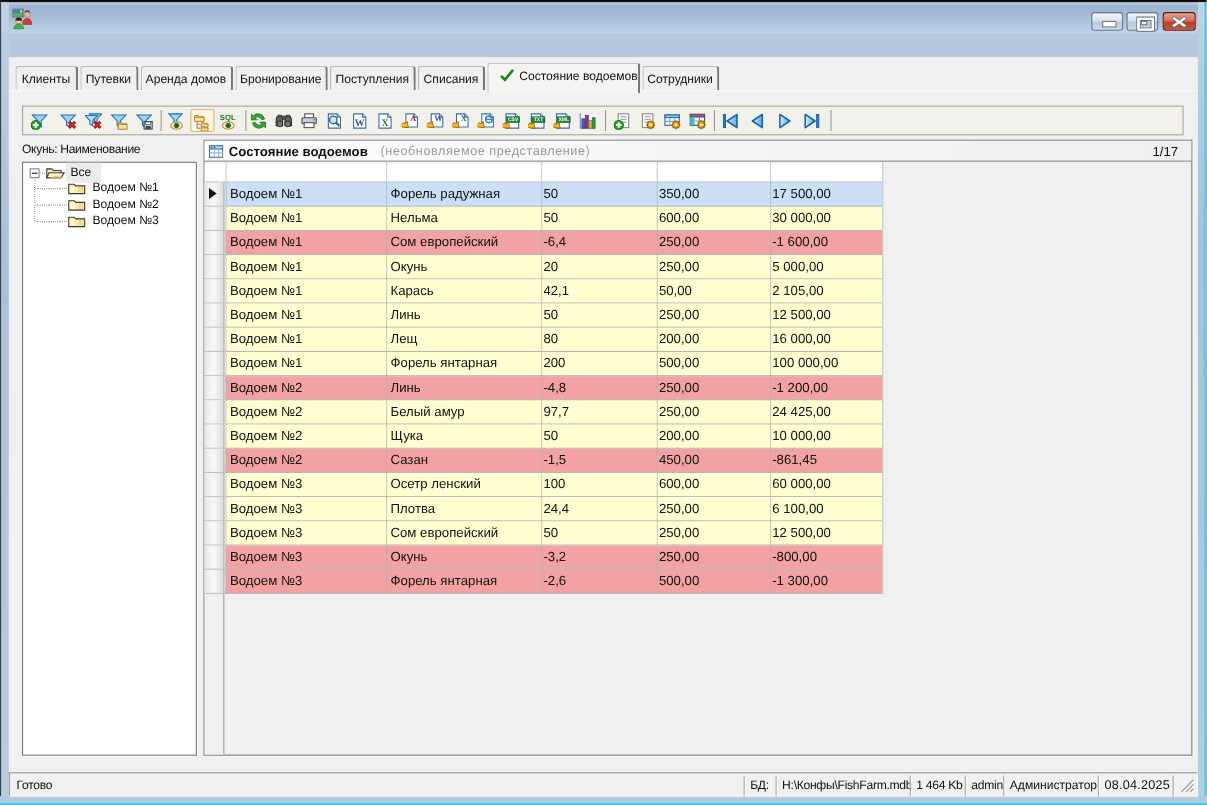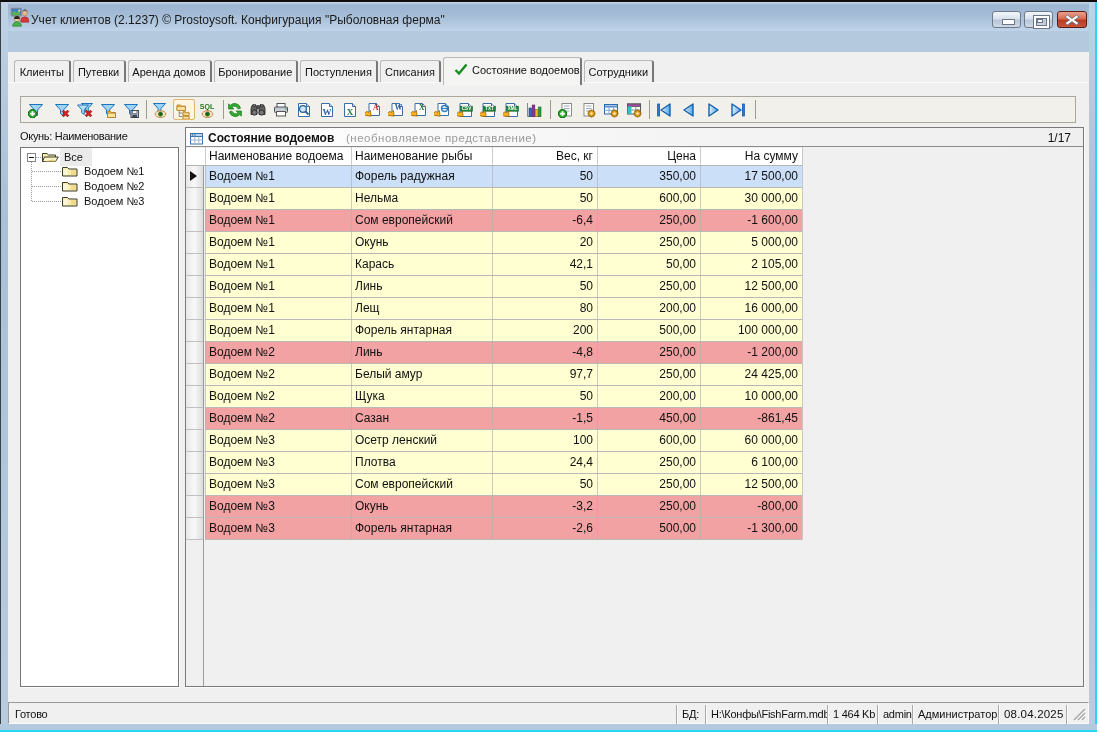--- a/index.html
+++ b/index.html
@@ -58,21 +58,21 @@
 
 .ghead { position:absolute; left:0; top:20px; width:616px; height:18px; background:#fff; border-bottom:1px solid #b4b4b4; }
 .hc { position:absolute; top:1px; font-size:12px; color:#111; white-space:nowrap; overflow:hidden; }
 .hc.r { text-align:right; }
 
 .selstrip { position:absolute; left:0px; top:38px; width:18px; height:520px; background:#f0f0f0; border-right:1px solid #9a9a9a; }
 .selcell { position:absolute; left:0; width:17px; height:22px; background:linear-gradient(90deg,#e8e8e8,#f8f8f8 50%,#dcdcdc); border-bottom:1px solid #c0c0c0; }
 .arr { position:absolute; left:4px; top:5px; width:0; height:0; border-left:7px solid #111; border-top:5.5px solid transparent; border-bottom:5.5px solid transparent; }
 .row { position:absolute; left:19px; width:597px; height:22px; border-bottom:1px solid #b8b8b8; }
 .dc { position:absolute; top:3px; font-size:12px; color:#111; white-space:nowrap; overflow:hidden; }
-.dc.r { text-align:right; }
+.dc.r { }
 .gridwrap { position:absolute; left:0; top:38px; width:616px; height:374px; }
 .vline { position:absolute; top:-19px; width:1px; height:393px; background:#b0b0b0; opacity:0.65; }
 
 .status { position:absolute; left:0px; top:650px; width:1081px; height:22px; background:#f0f0f0; border:1px solid #fafafa; border-top-color:#9a9a9a; border-left-color:#9a9a9a; }
 .stext { position:absolute; top:5px; font-size:11px; letter-spacing:-0.25px; color:#111; white-space:nowrap; }
 .ssep { position:absolute; top:2px; width:2px; height:19px; border-left:1px solid #a8a8a8; border-right:1px solid #fcfcfc; }
 .grip { position:absolute; right:2px; bottom:2px; }
 </style></head>
 <body>
 <div class="win">
@@ -87,21 +87,20 @@
             <circle cx="14.8" cy="6.2" r="2.6" fill="#e8b88a" stroke="#9a6a3a" stroke-width="0.5"></circle>
             <path d="M10.8 13.8 a4 4 0 0 1 8 0 v1.4 h-8 Z" fill="#d83838" stroke="#902020" stroke-width="0.5"></path>
             <path d="M12.2 5 a2.6 2.6 0 0 1 5.2 0 l-1 -1.4 h-3.4 Z" fill="#333"></path>
           </g>
           <g>
             <circle cx="7" cy="11.8" r="2.9" fill="#efc9a0" stroke="#9a6a3a" stroke-width="0.5"></circle>
             <path d="M4.1 11.9 a2.9 2.9 0 0 1 5.8 0 Z" fill="#2e2018"></path>
             <path d="M2.6 19.2 a4.4 4.4 0 0 1 8.8 0 Z" fill="#4ab04a" stroke="#1c7a1c" stroke-width="0.6"></path>
           </g>
         </svg></span>
-    <span class="title">Учет клиентов (2.1237) © Prostoysoft. Конфигурация "Рыболовная ферма"</span>
     <div class="wbtn min"></div>
       <div class="wbtn max"></div>
       <div class="wbtn close"><svg width="28" height="15" viewBox="0 0 28 15">
           <path d="M9.5 3 L14 6.5 L18.5 3 L21 5 L16.5 8 L21 11 L18.5 13 L14 9.8 L9.5 13 L7 11 L11.5 8 L7 5 Z" fill="#fff" stroke="#56606e" stroke-width="0.8"></path>
         </svg></div>
   </div>
   <div class="frame-top"></div>
   <div class="frame-left"></div>
   <div class="frame-right"></div>
   <div class="frame-bottom"></div>
@@ -667,27 +666,20 @@
 <div class="selcell" style="top:176px"></div>
 <div class="selcell" style="top:198px"></div>
 <div class="selcell" style="top:220px"></div>
 <div class="selcell" style="top:242px"></div>
 <div class="selcell" style="top:264px"></div>
 <div class="selcell" style="top:286px"></div>
 <div class="selcell" style="top:308px"></div>
 <div class="selcell" style="top:330px"></div>
 <div class="selcell" style="top:352px"></div>
         </div>
-      <div class="gheadtext" style="position:absolute;left:0;top:20px;width:616px;height:19px;">
-        <div class="hc" style="left:23px;width:140px">Наименование&nbsp;водоема</div>
-          <div class="hc" style="left:169px;width:135px">Наименование&nbsp;рыбы</div>
-          <div class="hc r" style="left:308px;width:99px">Вес,&nbsp;кг</div>
-          <div class="hc r" style="left:413px;width:97px">Цена</div>
-          <div class="hc r" style="left:516px;width:96px">На&nbsp;сумму</div>
-      </div>
     </div>
     <div class="status">
         <div class="stext" style="left:6px">Готово</div>
         <div class="ssep" style="left:667px"></div>
         <div class="stext" style="left:673px">БД:</div>
         <div class="ssep" style="left:696px"></div>
         <div class="stext" style="left:702px">H:\Конфы\FishFarm.mdb</div>
         <div class="ssep" style="left:818px"></div>
         <div class="stext" style="left:824px">1&nbsp;464&nbsp;Kb</div>
         <div class="ssep" style="left:868px"></div>

